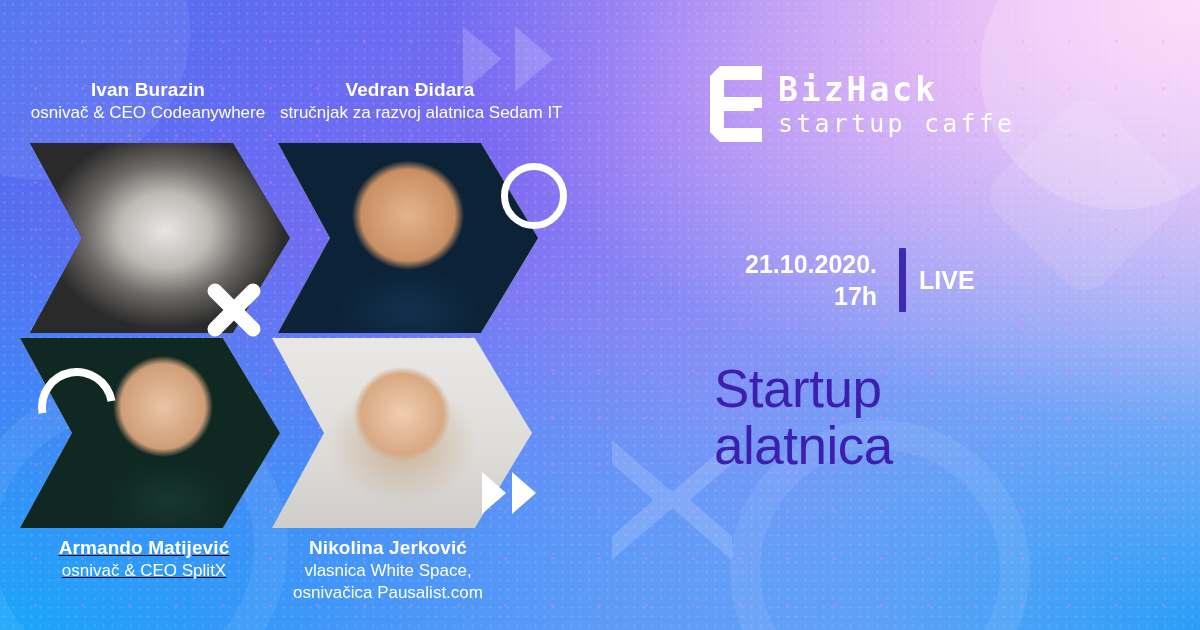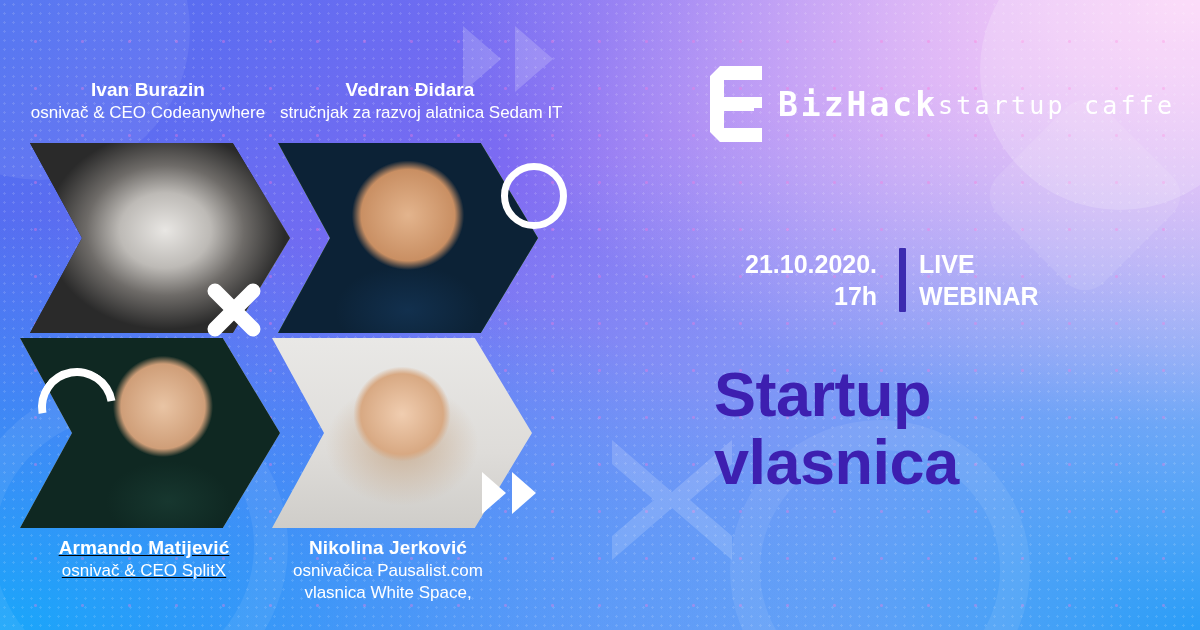--- a/index.html
+++ b/index.html
@@ -110,21 +110,21 @@
     border:8px solid #ffffff;border-radius:50%;
     border-right-color:transparent;border-bottom-color:transparent;
     transform:rotate(35deg);}
   .deco-play{left:482px;top:470px;width:58px;height:46px;}
 
   
   .right{position:absolute;left:700px;top:0;width:500px;height:630px;}
 
   .logo{position:absolute;left:10px;top:66px;display:flex;align-items:center;gap:16px;}
   .logo-mark{width:52px;height:76px;flex:none;}
-  .logo-text{display:flex;flex-direction:row;line-height:1;}
+  .logo-text{display:flex;flex-direction:column;line-height:1;}
   .logo-name{
     font-family:"DejaVu Sans Mono","Liberation Mono",monospace;
     font-size:33px;font-weight:bold;color:#fff;letter-spacing:3px;
   }
   .logo-sub{
     font-family:"DejaVu Sans Mono","Liberation Mono",monospace;
     font-size:25px;color:#fff;letter-spacing:3.2px;margin-top:5px;font-weight:300;
   }
 
   .meta{position:absolute;left:10px;top:248px;display:flex;align-items:stretch;margin-left:35px;}
@@ -133,21 +133,21 @@
     line-height:1.28;padding-right:22px;align-self:center;white-space:nowrap;
   }
   .meta-rule{width:7px;background:#3c2bb0;border-radius:1px;}
   .meta-live{
     padding-left:13px;color:#ffffff;font-weight:bold;font-size:25px;
     line-height:1.28;align-self:center;
   }
 
   .title{
     position:absolute;left:14px;top:360px;width:470px;
-    color:#3d1fb0;font-weight:bold;font-size:63px;line-height:1.08;
+    color:#3d1fb0;font-weight:normal;font-size:53px;line-height:1.08;
     letter-spacing:-.5px;
   }
   .title div{white-space:nowrap;}
 </style>
 </head>
 <body>
 
 <div class="banner">
 
   <div class="dots"></div>
@@ -187,22 +187,22 @@
     <div class="sp-photo img-vedran" id="ph2"></div>
     <div class="sp-photo img-armando" id="ph3"></div>
     <div class="sp-photo img-nikolina" id="ph4"></div>
 
     <div class="labels" id="lb3">
       <div class="sp-name">Armando Matijević</div>
       <div class="sp-role">osnivač &amp; CEO SplitX</div>
     </div>
     <div class="labels" id="lb4">
       <div class="sp-name">Nikolina Jerković</div>
+      <div class="sp-role">vlasnica White Space,</div>
       <div class="sp-role">osnivačica Pausalist.com</div>
-      <div class="sp-role">vlasnica White Space,</div>
     </div>
 
     <div class="deco deco-ring"></div>
     <div class="deco deco-arc"></div>
 
     <div class="deco deco-x">
       <svg viewBox="0 0 58 58" width="58" height="58">
         <g stroke="#ffffff" stroke-width="15" stroke-linecap="round">
           <line x1="10" y1="10" x2="48" y2="48"></line>
           <line x1="48" y1="10" x2="10" y2="48"></line>
@@ -236,22 +236,21 @@
     </div>
 
     <div class="meta">
       <div class="meta-date">
         <div>21.10.2020.</div>
         <div>17h</div>
       </div>
       <div class="meta-rule"></div>
       <div class="meta-live">
         <div>LIVE</div>
-        <div>WEBINAR</div>
       </div>
     </div>
 
     <div class="title">
       <div>Startup</div>
-      <div>vlasnica</div>
+      <div>alatnica</div>
     </div>
   </div>
 </div>
 
 </body></html>

